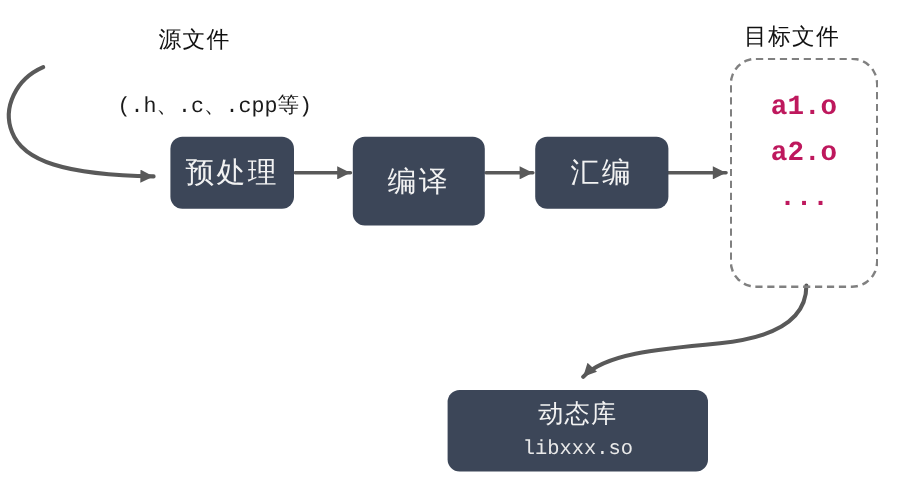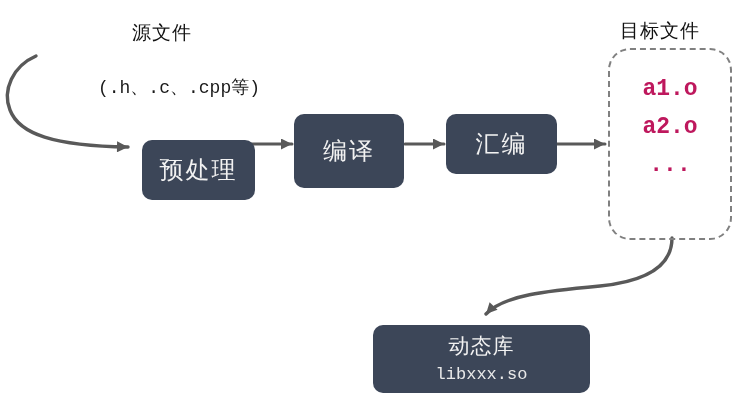--- a/index.html
+++ b/index.html
@@ -88,21 +88,21 @@
     <path class="arrow-path" stroke-width="3.4" marker-end="url(#ah)" d="M 36 56 C 13 66, 2 90, 10 110 C 19 134, 54 146, 128 147"></path>
     <path class="arrow-path" stroke-width="3" marker-end="url(#ah)" d="M 246 144 L 292 144"></path>
     <path class="arrow-path" stroke-width="3" marker-end="url(#ah)" d="M 405 144 L 444 144"></path>
     <path class="arrow-path" stroke-width="3" marker-end="url(#ah)" d="M 549 144 L 605 144"></path>
     <path class="arrow-path" stroke-width="3.4" marker-end="url(#ah)" d="M 672 238 C 672 264, 650 281, 600 286 C 546 291, 504 295, 486 314"></path>
   </svg>
 
   <div class="abs ctr cn-title" style="left:100px;top:20px;width:92px;">源文件</div>
   <div class="abs ctr subtitle mono" style="left:35px;top:63px;width:225px;margin-top:12px;">(.h、.c、.cpp等)</div>
 
-  <div class="node abs" style="left:142px;top:114px;width:113px;height:60px;margin-top:26px;">
+  <div class="node abs" style="left:142px;top:114px;width:103px;height:60px;">
     <span>预处理</span>
   </div>
   <div class="node abs" style="left:294px;top:114px;width:110px;height:74px;">
     <span>编译</span>
   </div>
   <div class="node abs" style="left:446px;top:114px;width:111px;height:60px;">
     <span>汇编</span>
   </div>
 
 

